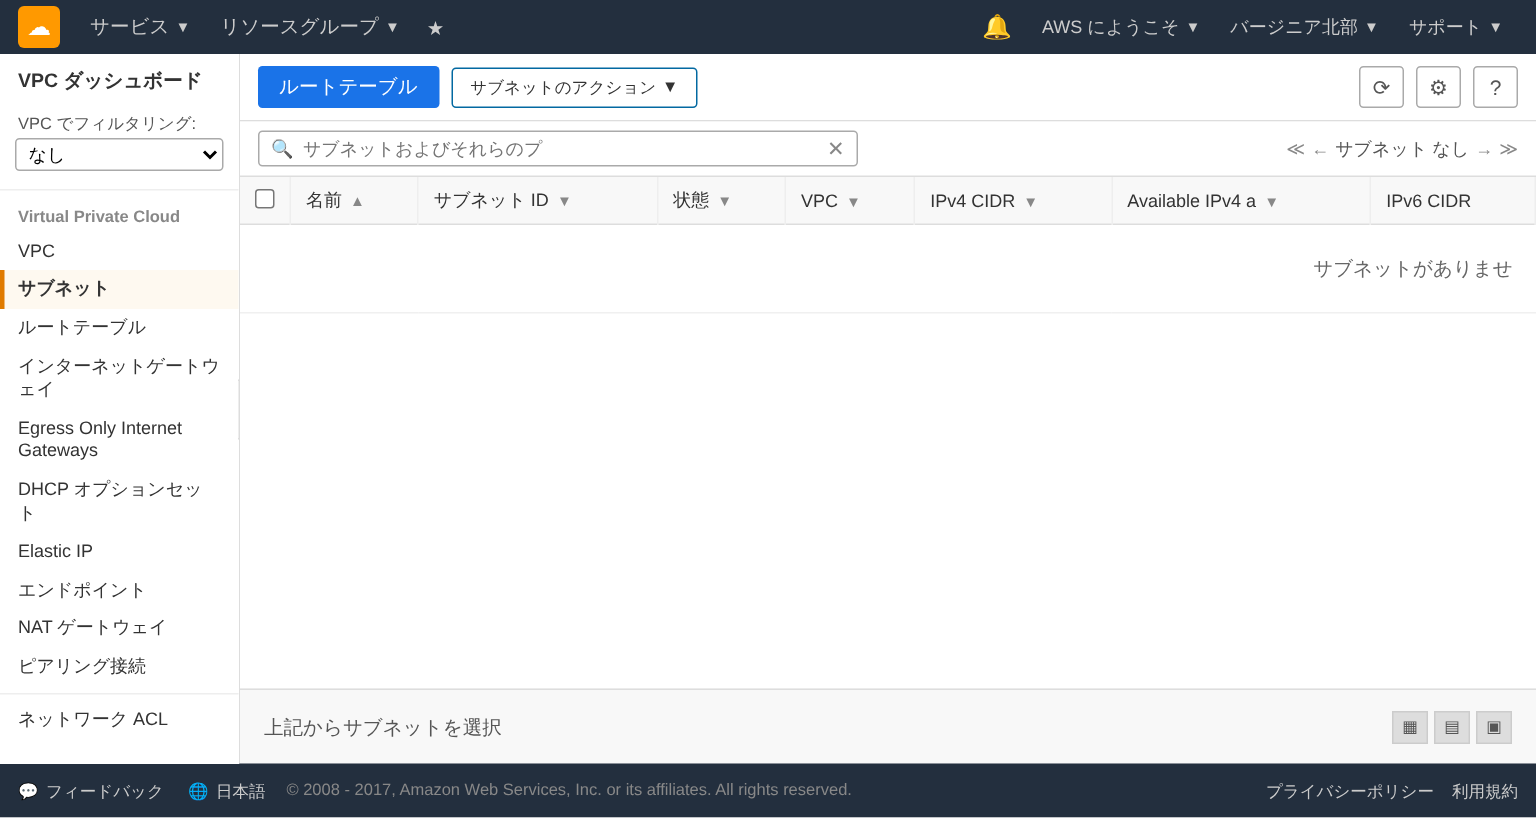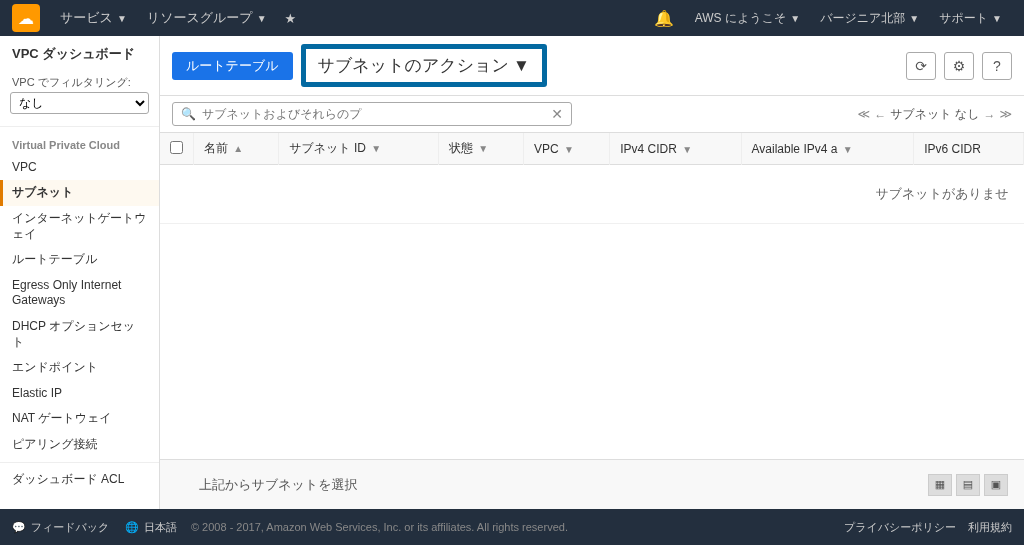--- a/index.html
+++ b/index.html
@@ -141,24 +141,24 @@
       border: none;
       padding: 5px 14px;
       border-radius: 3px;
       font-size: 13px;
       cursor: pointer;
       white-space: nowrap;
     }
     .btn-secondary {
       background: #fff;
       color: #333;
-      border: 5px solid #0369a1;
+      border: 1px solid #0369a1;
       padding: 5px 12px;
       border-radius: 3px;
-      font-size: 17px;
+      font-size: 11px;
       cursor: pointer;
       white-space: nowrap;
       display: flex; align-items: center; gap: 4px;
     }
     .toolbar-spacer { flex: 1; }
     .icon-btn {
       background: #fff;
       border: 1px solid #aaa;
       width: 30px; height: 28px;
       border-radius: 3px;
@@ -246,21 +246,21 @@
     .bottom-panel {
       background: #f8f8f8;
       border-top: 1px solid #ddd;
       padding: 10px 16px;
       display: flex;
       align-items: center;
       justify-content: space-between;
       flex-shrink: 0;
       min-height: 50px;
     }
-    .bottom-panel-text { font-size: 13px; color: #555; margin-left: 23px; }
+    .bottom-panel-text { font-size: 13px; color: #555; }
     .bottom-panel-icons { display: flex; gap: 4px; }
     .panel-icon-btn {
       width: 24px; height: 22px;
       background: #ddd;
       border: 1px solid #ccc;
       cursor: pointer;
       display: flex; align-items: center; justify-content: center;
       font-size: 11px; color: #555;
     }
 
@@ -319,30 +319,30 @@
   <aside class="sidebar">
     <div class="sidebar-dashboard">VPC ダッシュボード</div>
     <div class="sidebar-filter-label">VPC でフィルタリング:</div>
     <select class="sidebar-filter-select">
       <option>なし</option>
     </select>
     <div class="sidebar-divider"></div>
     <div class="sidebar-section-header">Virtual Private Cloud</div>
     <div class="sidebar-item"><span>VPC</span></div>
     <div class="sidebar-item active"><span>サブネット</span></div>
+    <div class="sidebar-item"><span>ルートテーブル</span></div>
     <div class="sidebar-item"><span>インターネットゲートウェイ</span></div>
-    <div class="sidebar-item"><span>ルートテーブル</span></div>
     <div class="sidebar-item"><span>Egress Only Internet Gateways</span></div>
     <div class="sidebar-item"><span>DHCP オプションセット</span></div>
+    <div class="sidebar-item"><span>Elastic IP</span></div>
     <div class="sidebar-item"><span>エンドポイント</span></div>
-    <div class="sidebar-item"><span>Elastic IP</span></div>
     <div class="sidebar-item"><span>NAT ゲートウェイ</span></div>
     <div class="sidebar-item"><span>ピアリング接続</span></div>
     <div class="sidebar-divider"></div>
-    <div class="sidebar-item"><span>ダッシュボード ACL</span></div>
+    <div class="sidebar-item"><span>ネットワーク ACL</span></div>
     <div class="sidebar-collapse-btn">‹</div>
   </aside>
 
   <div class="content">
 
     <div class="toolbar">
       <button class="btn-primary">ルートテーブル</button>
       <button class="btn-secondary">
         <span>サブネットのアクション</span>
         <span>▼</span>

